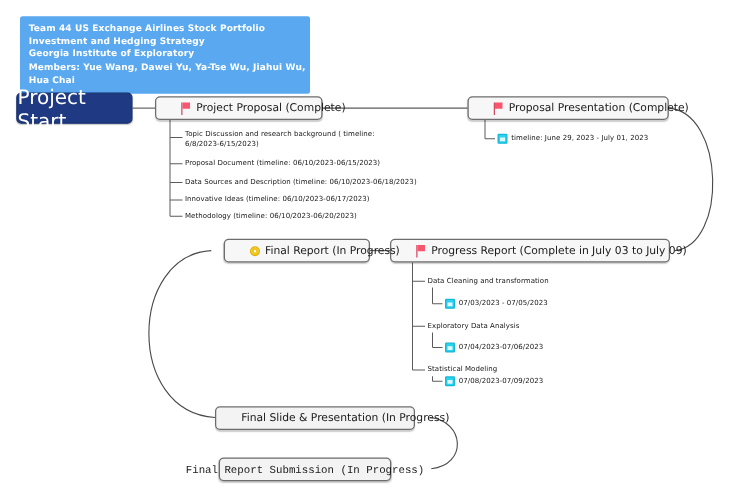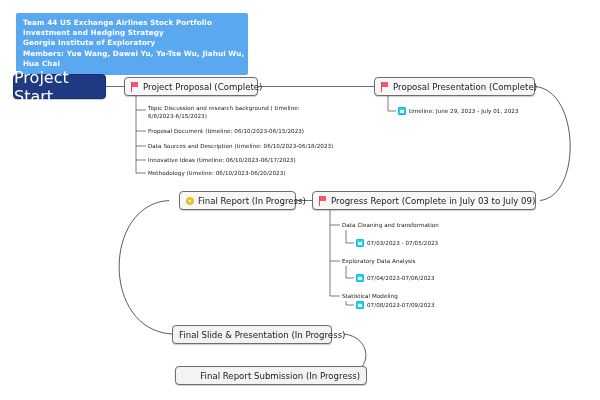--- a/index.html
+++ b/index.html
@@ -67,21 +67,21 @@
 
   
   .node {
     position: absolute;
     background: #f7f7f7;
     border: 1px solid #6d6d6d;
     border-radius: 4px;
     box-sizing: border-box;
     display: flex;
     align-items: center;
-    padding: 0 6px;
+    padding: 0 20px;
     height: 19px;
     box-shadow: 0 1px 1px rgba(0,0,0,0.20);
     color: #1a1a1a;
     white-space: nowrap;
   }
   .node .label { font-size: 8.6px; }
 
   .node.major { height: 19px; }
   .node.plain { background: #f3f3f3; }
 
@@ -272,17 +272,17 @@
 
   <div class="node major" style="left:179px; top:191px; width:117px;">
     <span class="ico dot-ico"></span>
     <span class="label">Final Report (In Progress)</span>
   </div>
 
   <div class="node plain" style="left:172px; top:325px; width:160px; ">
     <span class="label">Final Slide &amp; Presentation (In Progress)</span>
   </div>
 
-  <div class="node plain" style="left:175px; top:366px; width:192px; justify-content:flex-end;">
+  <div class="node plain" style="left:175px; top:366px; width:138px; justify-content:center;font-family:Liberation Mono, monospace;">
     <span class="label">Final Report Submission (In Progress)</span>
   </div>
 
 </div>
 
 </body></html>

